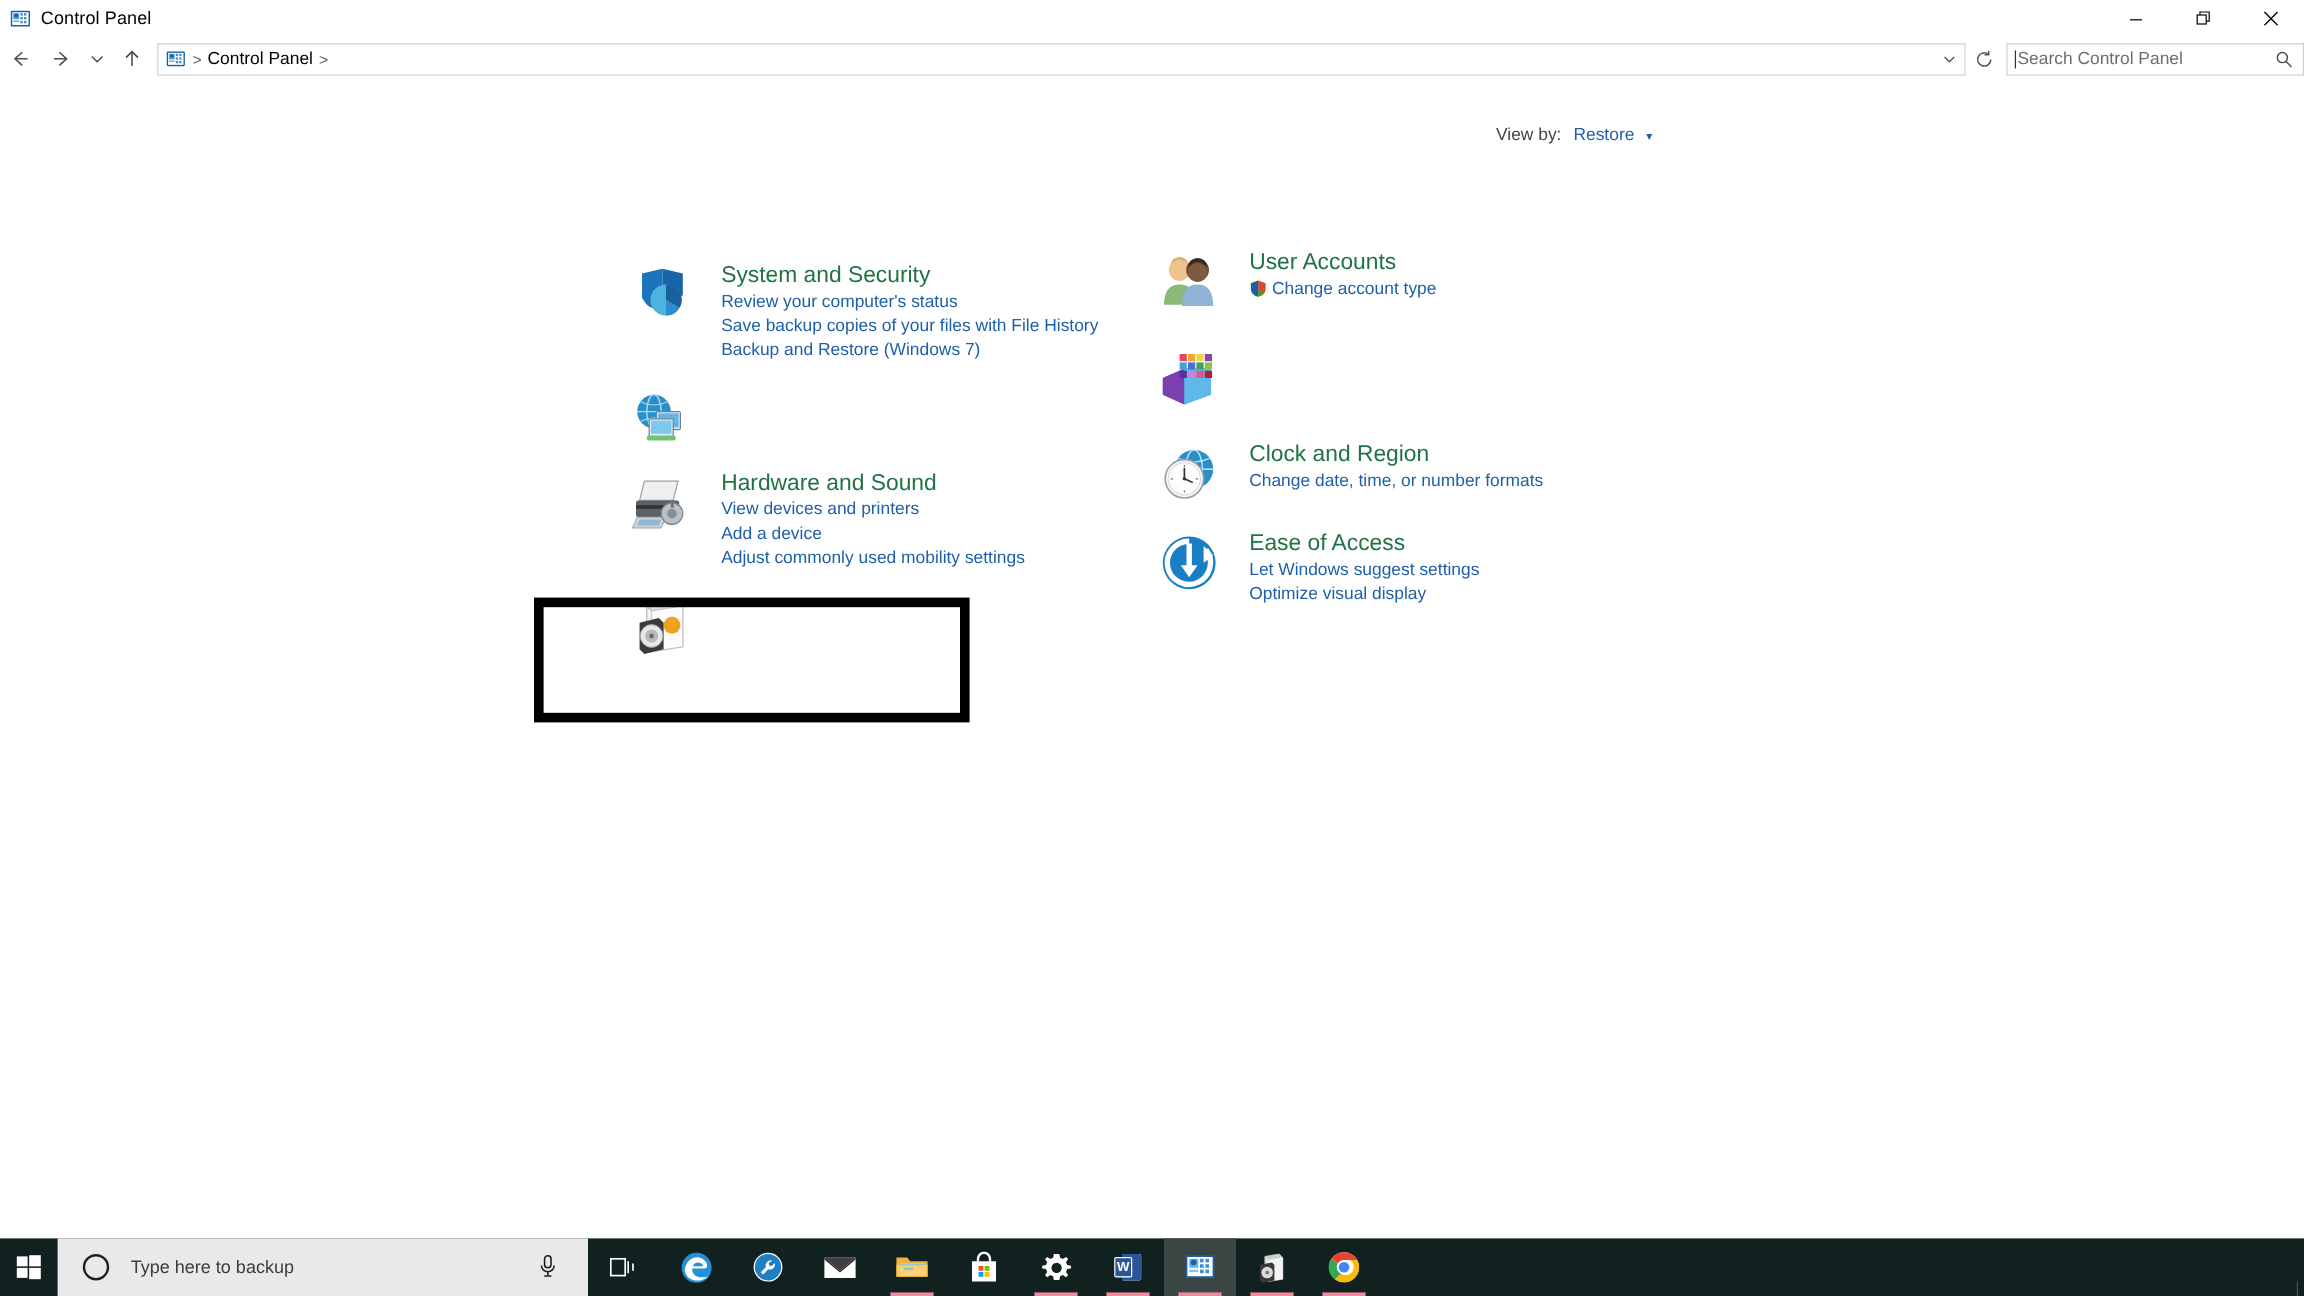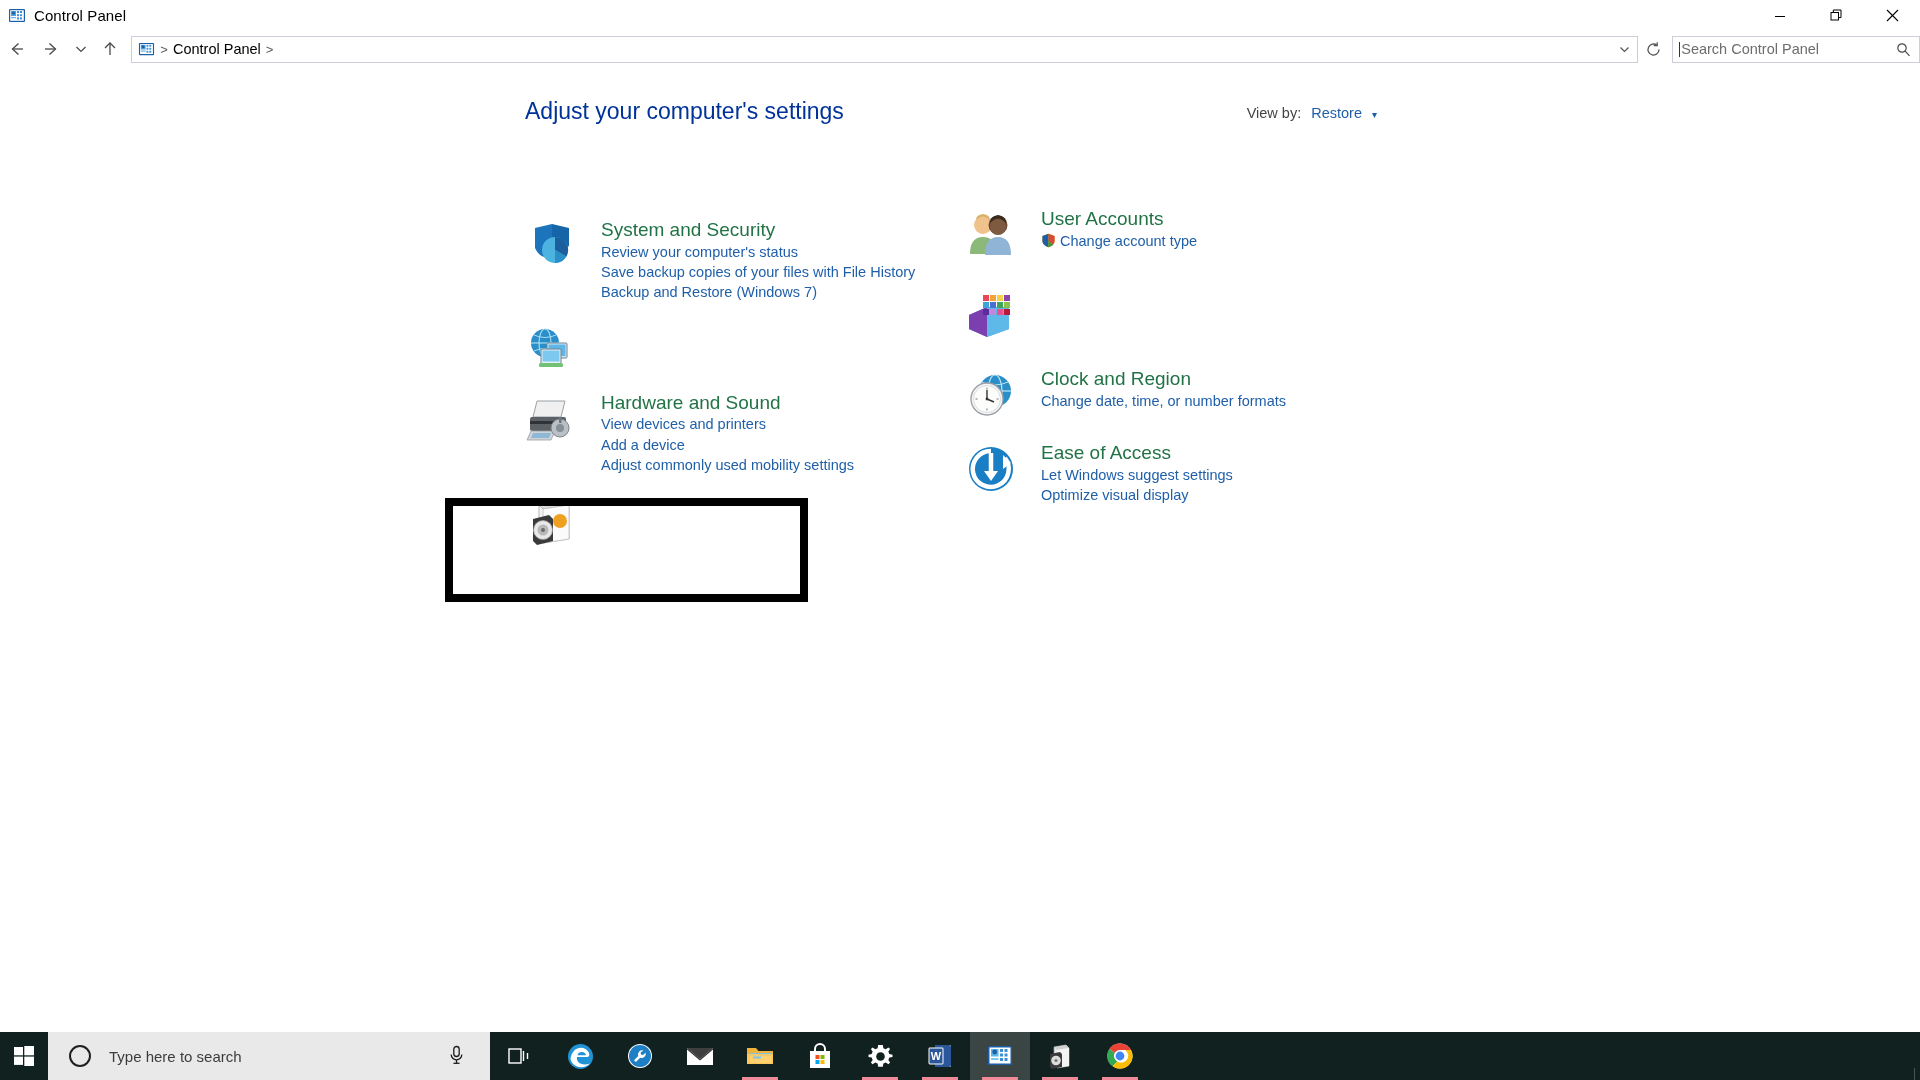--- a/index.html
+++ b/index.html
@@ -255,21 +255,20 @@
         <svg width="15" height="15" viewBox="0 0 15 15">
           <circle cx="6" cy="6" r="4.2" fill="none" stroke="#4a4a4a" stroke-width="1.2"></circle>
           <line x1="9.2" y1="9.2" x2="13.5" y2="13.8" stroke="#4a4a4a" stroke-width="1.2"></line>
         </svg>
       </span>
     </div>
   </div>
 
   <div class="content">
 
-    <div class="page-title">Adjust your computer's settings</div>
 
     <div class="viewby">
       <span class="viewby-label">View by:</span>
       <span class="viewby-value">Restore</span>
       <span class="viewby-caret">▾</span>
     </div>
 
     <div class="cat-col left">
 
       <div class="category" style="min-height:78px;">
@@ -432,21 +431,21 @@
       <svg width="22" height="22" viewBox="0 0 22 22">
         <rect x="1" y="2" width="9" height="8.3" fill="#ffffff"></rect>
         <rect x="11.3" y="1" width="9.7" height="9.3" fill="#ffffff"></rect>
         <rect x="1" y="11.6" width="9" height="8.3" fill="#ffffff"></rect>
         <rect x="11.3" y="11.6" width="9.7" height="9.4" fill="#ffffff"></rect>
       </svg>
     </div>
 
     <div class="tb-search">
       <div class="cortana-ring"></div>
-      <span class="tb-search-ph">Type here to search</span>
+      <span class="tb-search-ph">Type here to backup</span>
       <span class="tb-mic">
         <svg width="17" height="20" viewBox="0 0 17 20">
           <rect x="5.8" y="1.5" width="5.4" height="10" rx="2.7" fill="none" stroke="#1c1c1c" stroke-width="1.3"></rect>
           <path d="M3.2 9.5 A5.3 5.3 0 0 0 13.8 9.5" fill="none" stroke="#1c1c1c" stroke-width="1.3"></path>
           <line x1="8.5" y1="15" x2="8.5" y2="18" stroke="#1c1c1c" stroke-width="1.3"></line>
           <line x1="5.5" y1="18.3" x2="11.5" y2="18.3" stroke="#1c1c1c" stroke-width="1.3"></line>
         </svg>
       </span>
     </div>
 

